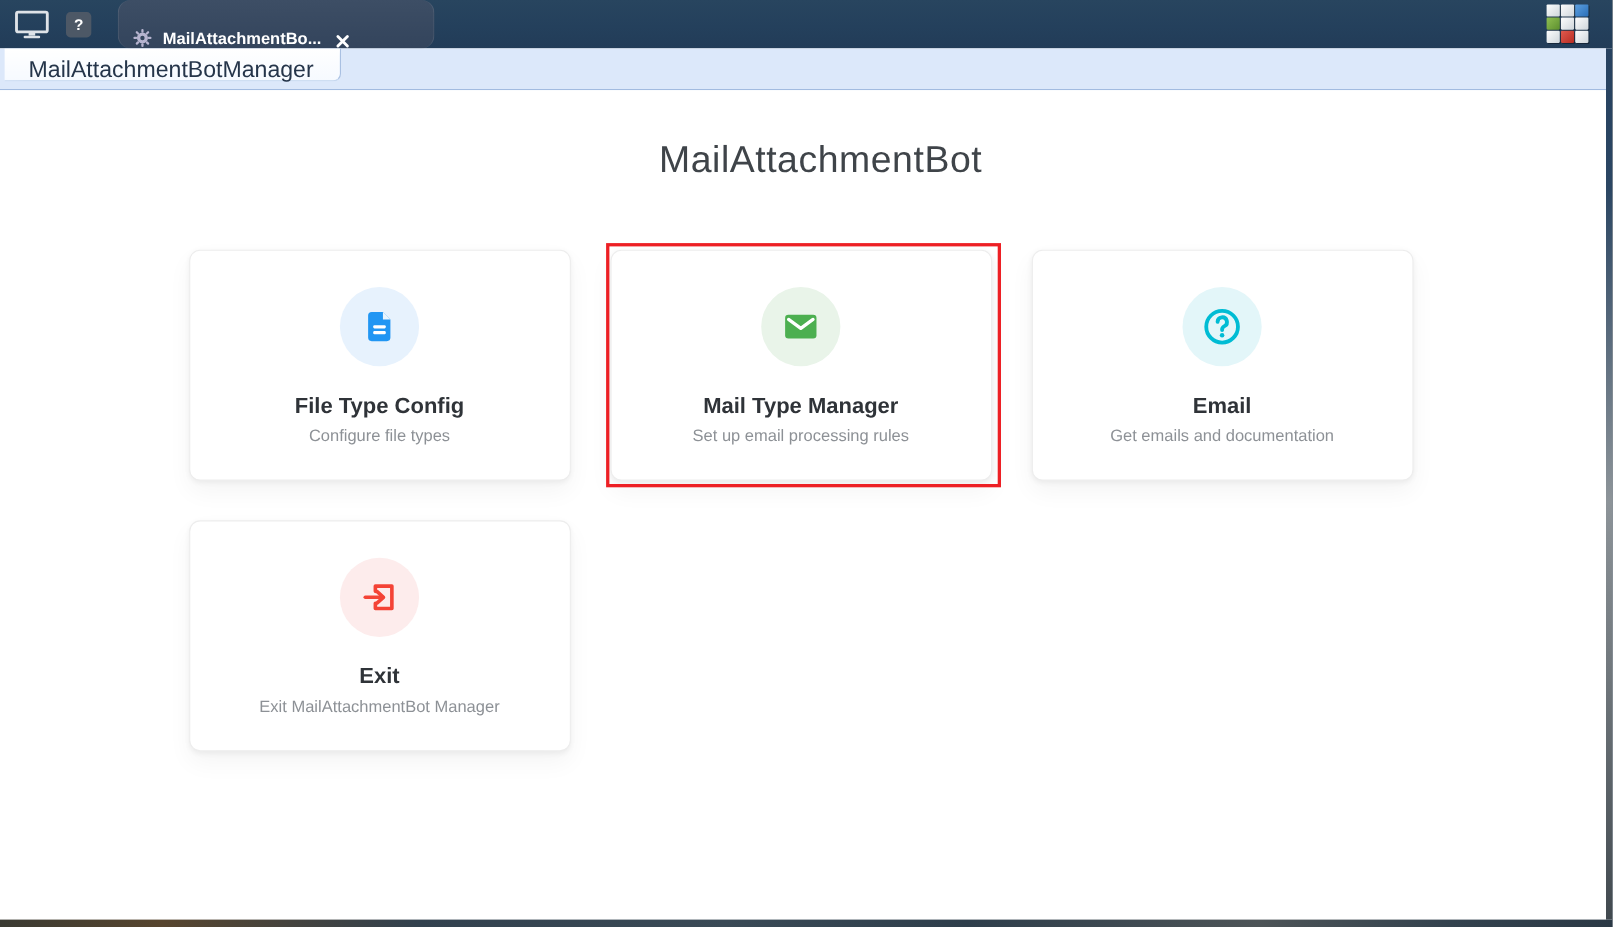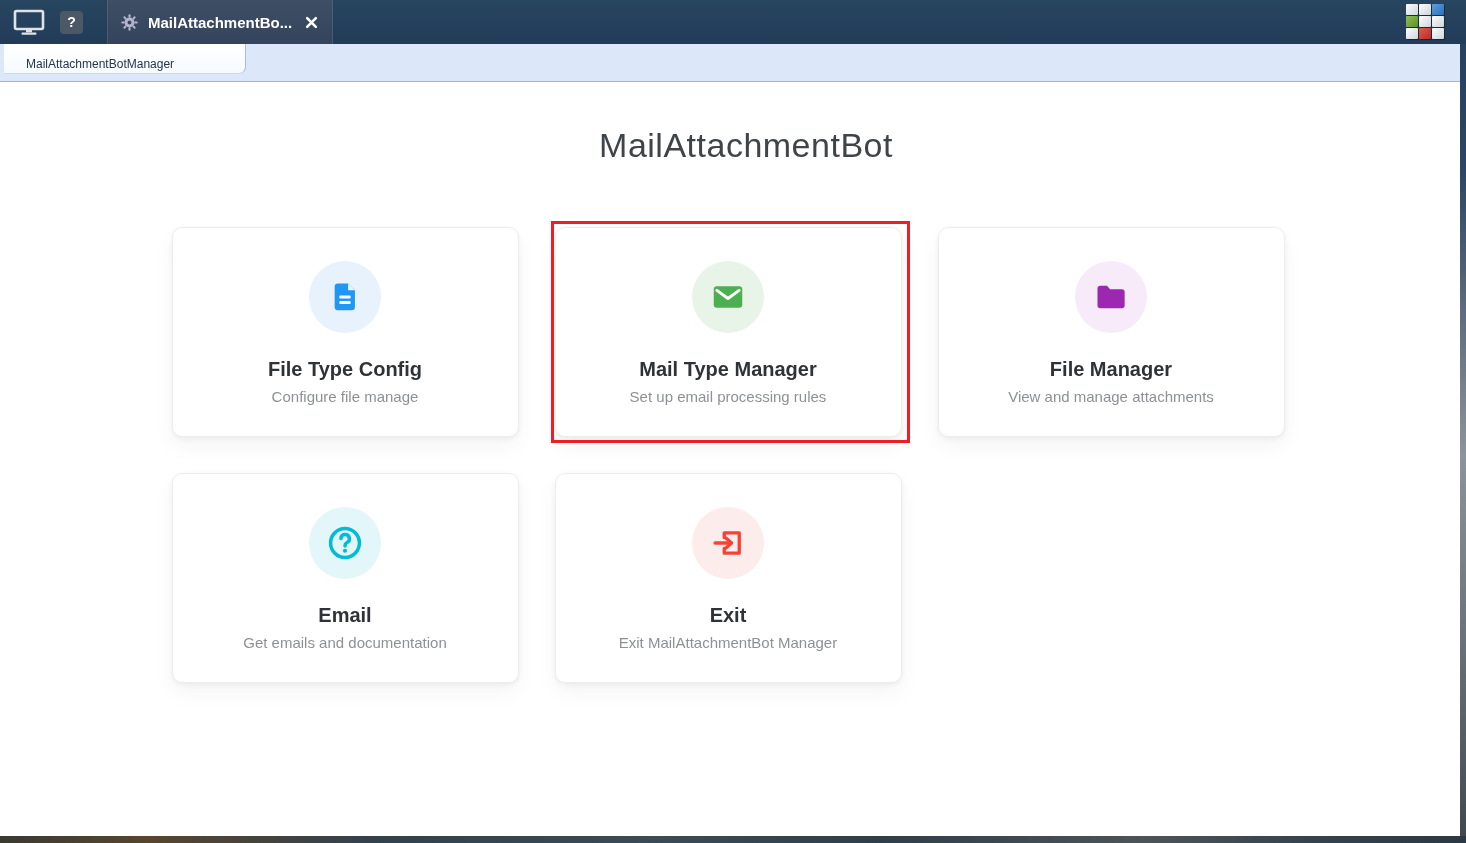--- a/index.html
+++ b/index.html
@@ -12,24 +12,24 @@
     position:absolute;left:0;top:0;width:1466px;height:44px;
     background:linear-gradient(180deg,#28455f 0%,#24405c 55%,#223c58 100%);
     display:flex;align-items:center;
   }
   .tb-monitor{margin-left:12px;width:34px;height:28px;display:flex;align-items:center;justify-content:center;}
   .tb-help{
     margin-left:14px;width:23px;height:23px;border-radius:4px;background:#4d5866;
     color:#ffffff;font-weight:bold;font-size:14px;display:flex;align-items:center;justify-content:center;
   }
   .editor-tab{
-    margin-left:24px;height:44px;width:226px;
+    margin-left:24px;height:44px;width:288px;
     background:linear-gradient(180deg,#3d4e65 0%,#33445c 100%);
     border-left:1px solid rgba(255,255,255,.10);border-right:1px solid rgba(255,255,255,.10);
-    display:flex;align-items:center;padding:0 12px;box-sizing:border-box;
+    display:flex;align-items:flex-end;padding:0 12px;box-sizing:border-box;border-radius:12px;
   }
   .editor-tab .gear{width:19px;height:19px;margin-right:9px;flex:0 0 auto;}
   .editor-tab .label{color:#ffffff;font-weight:bold;font-size:15px;white-space:nowrap;overflow:hidden;}
   .editor-tab .close{margin-left:12px;width:14px;height:14px;display:flex;align-items:center;justify-content:center;cursor:pointer;}
   .tb-spacer{flex:1;}
   .cube-logo{
     margin-right:18px;width:42px;height:36px;
     display:grid;grid-template-columns:repeat(3,12px);grid-template-rows:repeat(3,11px);gap:1px;
   }
   .cube{border-radius:1px;box-shadow:1px 1px 0 rgba(0,0,0,.35);}
@@ -41,21 +41,21 @@
   .tabstrip{
     position:absolute;left:0;top:44px;width:1460px;height:38px;
     background:#dce8fa;border-bottom:1px solid #9cb6dd;box-sizing:border-box;
   }
   .view-tab{
     position:absolute;left:4px;top:0;height:30px;min-width:242px;box-sizing:border-box;
     background:linear-gradient(180deg,#ffffff 0%,#f6faff 100%);
     border-right:1px solid #a9c0e2;border-bottom:1px solid #c7d8ef;
     border-bottom-right-radius:7px;
     display:flex;align-items:center;padding:10px 24px 0 22px;
-    color:#25354a;font-size:12px;
+    color:#25354a;font-size:21px;
   }
   
   .content{position:absolute;left:0;top:82px;width:1460px;height:754px;background:#ffffff;}
   .page-title{
     margin:40px 0 0 0;text-align:center;font-size:34px;line-height:46px;
     font-weight:300;color:#3f4449;letter-spacing:.5px;padding-left:32px;
   }
   .grid{
     position:relative;width:1117px;margin:59px auto 0 auto;
     display:grid;grid-template-columns:repeat(3,347px);grid-auto-rows:210px;column-gap:38px;row-gap:38px;gap:36px;
@@ -149,44 +149,35 @@
       <div class="card">
         <div class="icon-circle c-blue">
           <svg width="34" height="34" viewBox="0 0 24 24">
             <path d="M7 2.5h7.2L19 7.3V19a2.3 2.3 0 0 1-2.3 2.3H7A2.3 2.3 0 0 1 4.7 19V4.8A2.3 2.3 0 0 1 7 2.5z" fill="#2196f3"></path>
             <path d="M14.2 2.5L19 7.3h-4.8z" fill="#ffffff" opacity="0.9"></path>
             <rect x="8" y="11" width="8" height="2.1" rx="0.7" fill="#ffffff"></rect>
             <rect x="8" y="14.8" width="8" height="2.1" rx="0.7" fill="#ffffff"></rect>
           </svg>
         </div>
         <div class="card-title">File Type Config</div>
-        <div class="card-sub">Configure file manage</div>
+        <div class="card-sub">Configure file types</div>
       </div>
 
       <div class="card">
         <div class="icon-circle c-green">
           <svg width="36" height="36" viewBox="0 0 24 24">
             <rect x="2.5" y="4.8" width="19" height="14.4" rx="2" fill="#4caf50"></rect>
             <path d="M4.6 7.6l7.4 5.4 7.4-5.4" fill="none" stroke="#ffffff" stroke-width="2" stroke-linecap="round" stroke-linejoin="round"></path>
           </svg>
         </div>
         <div class="card-title">Mail Type Manager</div>
         <div class="card-sub">Set up email processing rules</div>
       </div>
 
 
-      <div class="card">
-        <div class="icon-circle c-purple">
-          <svg width="36" height="36" viewBox="0 0 24 24">
-            <path d="M3 6.2c0-.95.75-1.7 1.7-1.7h4.6l2.1 2.3h8c.95 0 1.7.75 1.7 1.7v9.3c0 .95-.75 1.7-1.7 1.7H4.7c-.95 0-1.7-.75-1.7-1.7z" fill="#9c27b0"></path>
-          </svg>
-        </div>
-        <div class="card-title">File Manager</div>
-        <div class="card-sub">View and manage attachments</div>
-      </div>
 
       <div class="card">
         <div class="icon-circle c-cyan">
           <svg width="38" height="38" viewBox="0 0 24 24">
             <circle cx="12" cy="12" r="9.1" fill="none" stroke="#00bcd4" stroke-width="2.2"></circle>
             <path d="M9.4 9.2a2.7 2.7 0 1 1 3.95 2.5c-.85.45-1.35.95-1.35 1.85v.35" fill="none" stroke="#00bcd4" stroke-width="2.2" stroke-linecap="round"></path>
             <circle cx="12" cy="16.9" r="1.3" fill="#00bcd4"></circle>
           </svg>
         </div>
         <div class="card-title">Email</div>

